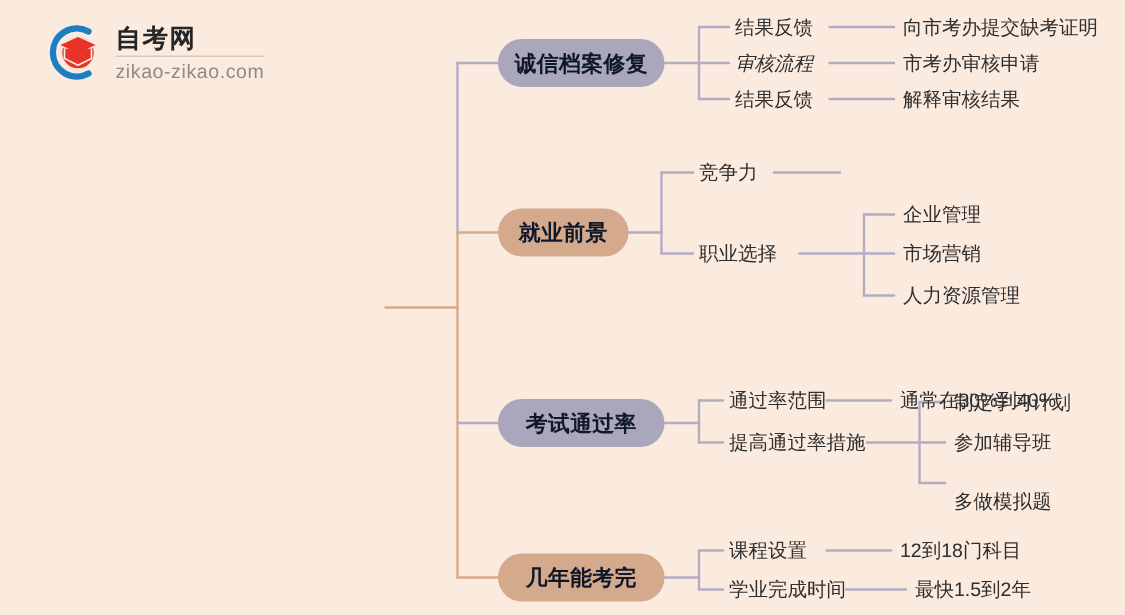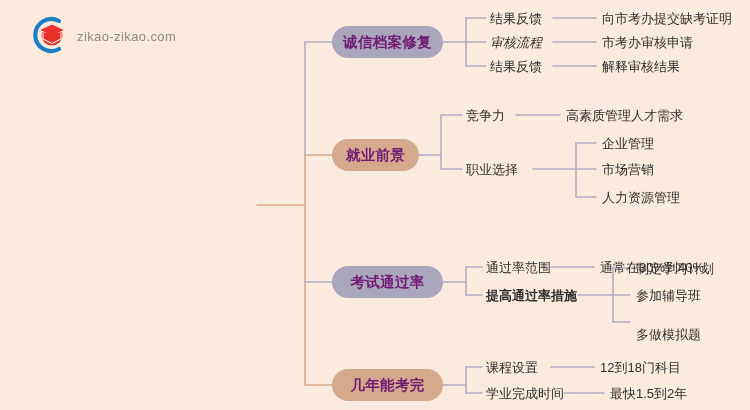--- a/index.html
+++ b/index.html
@@ -82,21 +82,21 @@
     background: #707a5e;
     border-radius: 18px;
     color: #ffffff;
     font-size: 15px;
     font-weight: bold;
     letter-spacing: 0.2px;
   }
   .node-l2 {
     height: 32px;
     border-radius: 16px;
-    color: #701a75;
+    color: #0f172a;
     font-size: 14.5px;
     font-weight: bold;
     letter-spacing: 0.3px;
   }
   .c-purple { background: #aaa6bc; }
   .c-tan    { background: #d4a98c; }
 
   
   .leaf {
     position: absolute;
@@ -171,51 +171,51 @@
     <div class="logo-mark">
       <svg viewBox="0 0 42 42" width="42" height="42">
         <path d="M31 7 A16 16 0 1 0 31 35" fill="none" stroke="#1d7fc3" stroke-width="4.2" stroke-linecap="round"></path>
         <circle cx="24" cy="21" r="10.5" fill="#e8322a"></circle>
         <path d="M24 10 L37 16 L24 22 L11 16 Z" fill="#e8322a"></path>
         <path d="M24 10 L37 16 L24 22 L11 16 Z" fill="none" stroke="#fbeade" stroke-width="1.1"></path>
         <path d="M15 18.5 V25 L24 29.5 L33 25 V18.5" fill="#e8322a" stroke="#fbeade" stroke-width="1.1" stroke-linejoin="round"></path>
       </svg>
     </div>
     <div class="logo-text">
+      <span class="logo-cn">自考网</span>
       <span class="logo-domain">zikao-zikao.com</span>
     </div>
   </div>
 
 
   <div class="node node-l2 c-purple" style="left:332px; top:26px; width:111px;">诚信档案修复</div>
   <div class="node node-l2 c-tan" style="left:332px; top:139px; width:87px;">就业前景</div>
   <div class="node node-l2 c-purple" style="left:332px; top:266px; width:111px;">考试通过率</div>
   <div class="node node-l2 c-tan" style="left:332px; top:369px; width:111px;">几年能考完</div>
 
   <div class="leaf leaf-l3" style="left:490px; top:18px;">结果反馈</div>
   <div class="leaf leaf-l4" style="left:602px; top:18px;">向市考办提交缺考证明</div>
 
   <div class="leaf leaf-l3" style="left:490px; top:42px;font-style:italic;">审核流程</div>
   <div class="leaf leaf-l4" style="left:602px; top:42px;">市考办审核申请</div>
 
   <div class="leaf leaf-l3" style="left:490px; top:66px;">结果反馈</div>
   <div class="leaf leaf-l4" style="left:602px; top:66px;">解释审核结果</div>
 
   <div class="leaf leaf-l3" style="left:466px; top:115px;">竞争力</div>
-  <div class="leaf leaf-l4" style="left:566px; top:115px;">高素质管理人才需求</div>
 
   <div class="leaf leaf-l3" style="left:466px; top:169px;">职业选择</div>
   <div class="leaf leaf-l4" style="left:602px; top:143px;">企业管理</div>
   <div class="leaf leaf-l4" style="left:602px; top:169px;">市场营销</div>
   <div class="leaf leaf-l4" style="left:602px; top:197px;">人力资源管理</div>
 
   <div class="leaf leaf-l3" style="left:486px; top:267px;">通过率范围</div>
   <div class="leaf leaf-l4" style="left:600px; top:267px;">通常在30%到40%</div>
 
-  <div class="leaf leaf-l3" style="left:486px; top:295px;font-weight:bold;">提高通过率措施</div>
+  <div class="leaf leaf-l3" style="left:486px; top:295px;">提高通过率措施</div>
   <div class="leaf leaf-l4" style="left:636px; top:268px;">制定学习计划</div>
   <div class="leaf leaf-l4" style="left:636px; top:295px;">参加辅导班</div>
   <div class="leaf leaf-l4" style="left:636px; top:334px;">多做模拟题</div>
 
   <div class="leaf leaf-l3" style="left:486px; top:367px;">课程设置</div>
   <div class="leaf leaf-l4" style="left:600px; top:367px;">12到18门科目</div>
 
   <div class="leaf leaf-l3" style="left:486px; top:393px;">学业完成时间</div>
   <div class="leaf leaf-l4" style="left:610px; top:393px;">最快1.5到2年</div>
 

